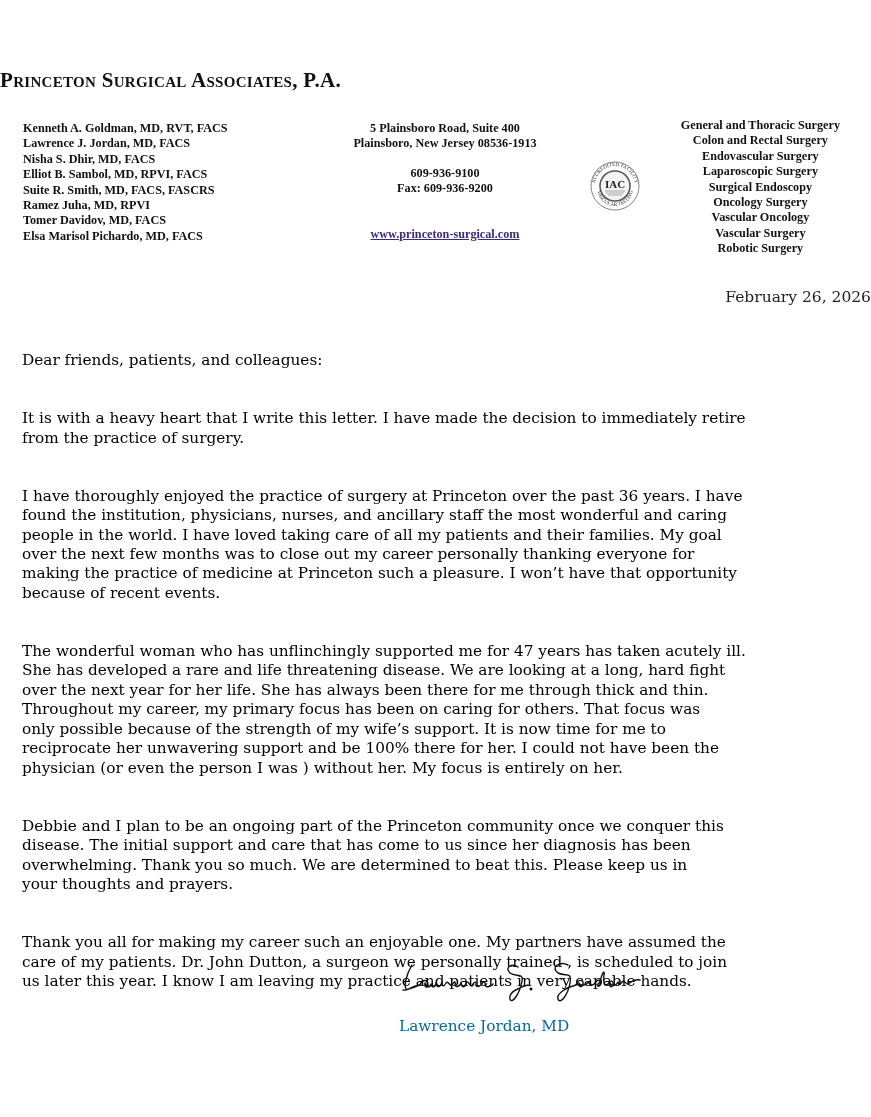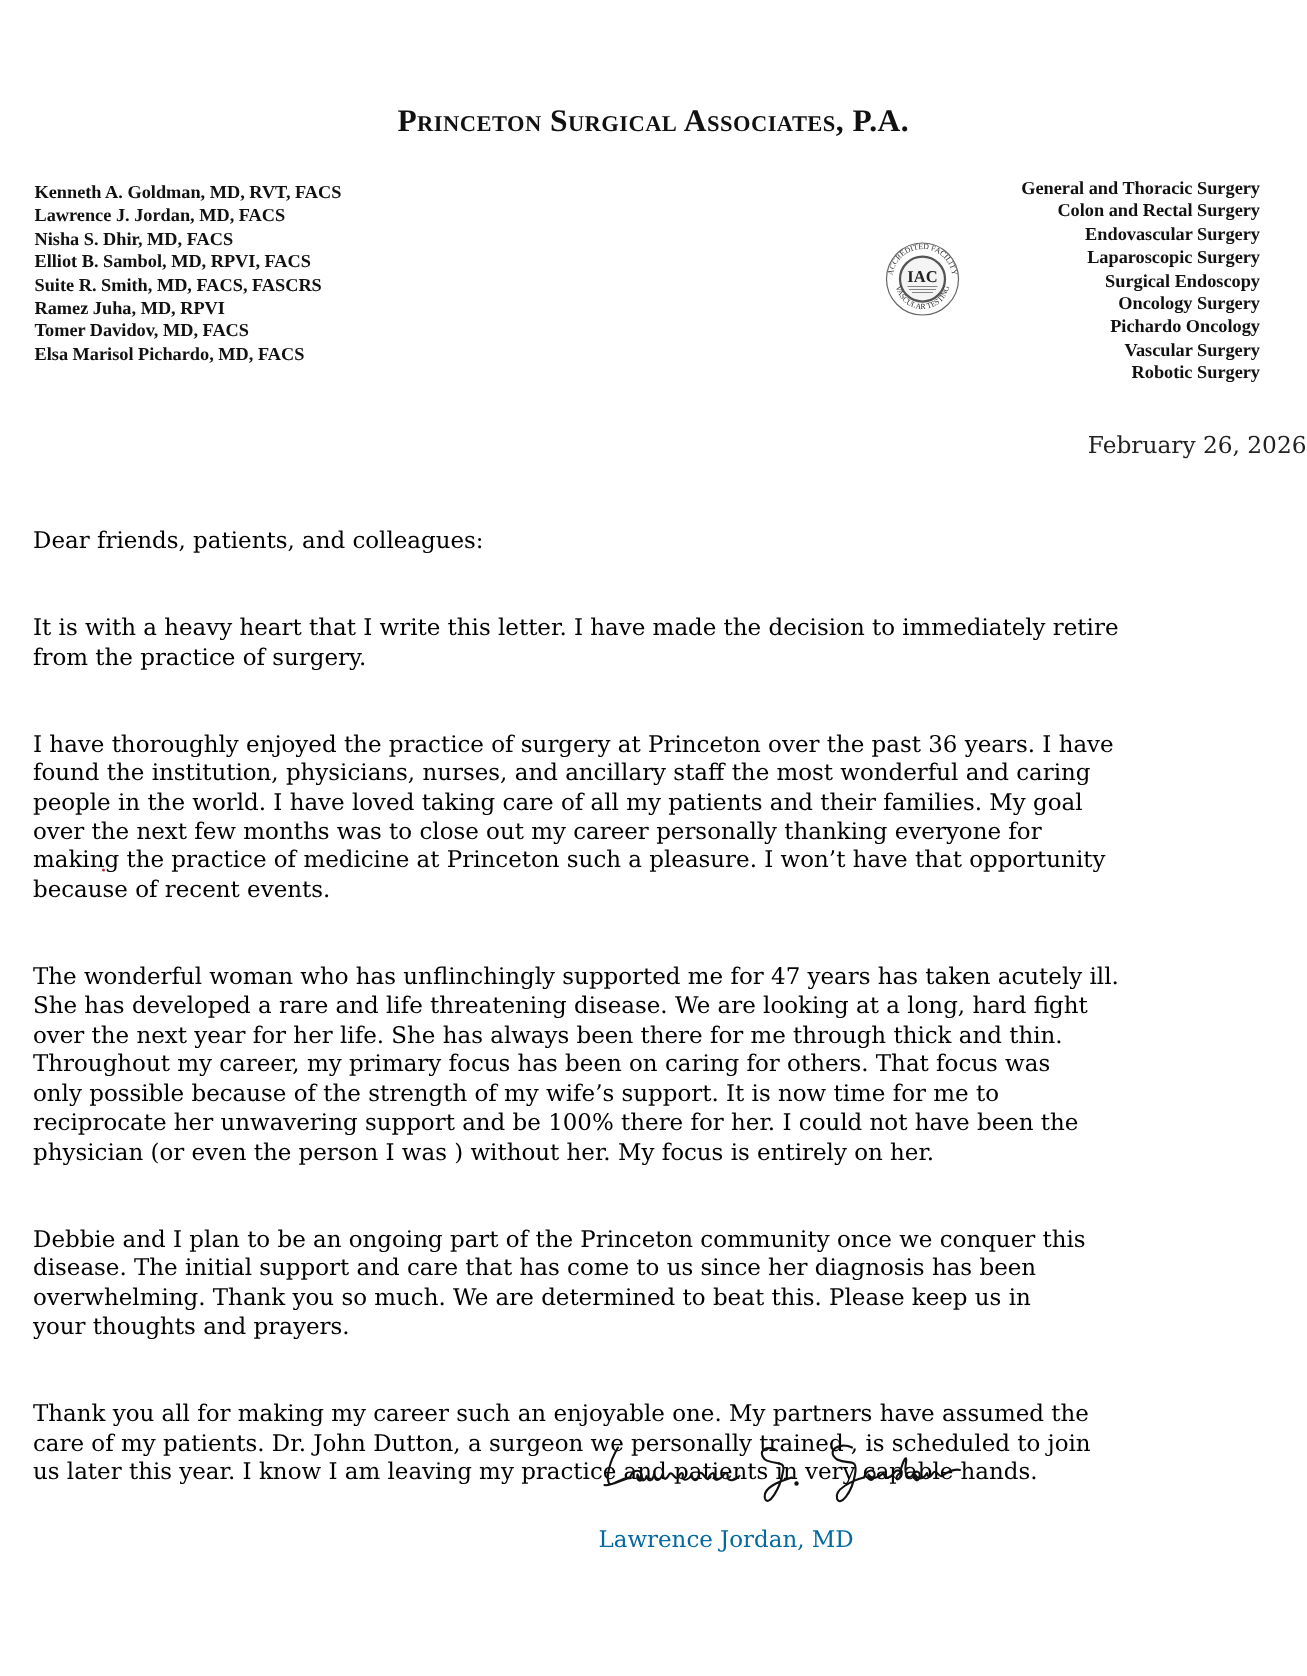--- a/index.html
+++ b/index.html
@@ -17,21 +17,21 @@
     .page {
       position: absolute;
       left: 0; top: 0;
       width: 871px; height: 1117px;
     }
     .firm-title {
       position: absolute;
       top: 68px;
       left: 0;
       width: 871px;
-      text-align: center;
+      text-align: left;
       font-family: "Liberation Serif", serif;
       font-weight: bold;
       font-size: 21px;
       font-variant: small-caps;
       letter-spacing: 0.3px;
       color: #111;
     }
     .physicians {
       position: absolute;
       left: 23px;
@@ -62,21 +62,21 @@
       position: absolute;
       left: 589px;
       top: 160px;
       width: 52px;
       height: 52px;
     }
     .specialties {
       position: absolute;
       right: 31px;
       top: 118px;
-      text-align: right;
+      text-align: center;
       font-family: "Liberation Serif", serif;
       font-weight: bold;
       font-size: 12.2px;
       line-height: 15.4px;
     }
     .date {
       position: absolute;
       top: 288px;
       left: 0;
       width: 871px;
@@ -136,20 +136,29 @@
     <div>Kenneth A. Goldman, MD, RVT, FACS</div>
     <div>Lawrence J. Jordan, MD, FACS</div>
     <div>Nisha S. Dhir, MD, FACS</div>
     <div>Elliot B. Sambol, MD, RPVI, FACS</div>
     <div>Suite R. Smith, MD, FACS, FASCRS</div>
     <div>Ramez Juha, MD, RPVI</div>
     <div>Tomer Davidov, MD, FACS</div>
     <div>Elsa Marisol Pichardo, MD, FACS</div>
   </div>
 
+  <div class="address">
+    <div>5 Plainsboro Road, Suite 400</div>
+    <div>Plainsboro, New Jersey 08536-1913</div>
+    <div class="gap"></div>
+    <div>609-936-9100</div>
+    <div>Fax: 609-936-9200</div>
+    <div class="gap2"></div>
+    <div><a>www.princeton-surgical.com</a></div>
+  </div>
 
   <svg class="seal" viewBox="0 0 52 52" xmlns="http://www.w3.org/2000/svg">
     <circle cx="26" cy="26" r="24" fill="#fff" stroke="#666" stroke-width="0.8"></circle>
     <circle cx="26" cy="26" r="15" fill="#f4f4f4" stroke="#555" stroke-width="1.5"></circle>
     <defs>
       <path id="topArc" d="M 6 26 A 20 20 0 0 1 46 26"></path>
       <path id="botArc" d="M 8 28 A 18 18 0 0 0 44 28"></path>
     </defs>
     <text font-family="Liberation Serif, serif" font-size="5.2" fill="#333"><textPath href="#topArc" startOffset="50%" text-anchor="middle">ACCREDITED FACILITY</textPath></text>
     <text font-family="Liberation Serif, serif" font-size="5.2" fill="#333"><textPath href="#botArc" startOffset="50%" text-anchor="middle">VASCULAR TESTING</textPath></text>
@@ -159,21 +168,21 @@
     <line x1="19" y1="35" x2="33" y2="35" stroke="#777" stroke-width="0.6"></line>
   </svg>
 
   <div class="specialties">
     <div>General and Thoracic Surgery</div>
     <div>Colon and Rectal Surgery</div>
     <div>Endovascular Surgery</div>
     <div>Laparoscopic Surgery</div>
     <div>Surgical Endoscopy</div>
     <div>Oncology Surgery</div>
-    <div>Pichardo Oncology</div>
+    <div>Vascular Oncology</div>
     <div>Vascular Surgery</div>
     <div>Robotic Surgery</div>
   </div>
 
   <div class="date">February 26, 2026</div>
 
   <div class="body-text">
     <p class="salutation">Dear friends, patients, and colleagues:</p>
     <p>It is with a heavy heart that I write this letter.  I have made the decision to immediately retire
 from the practice of surgery.</p>

